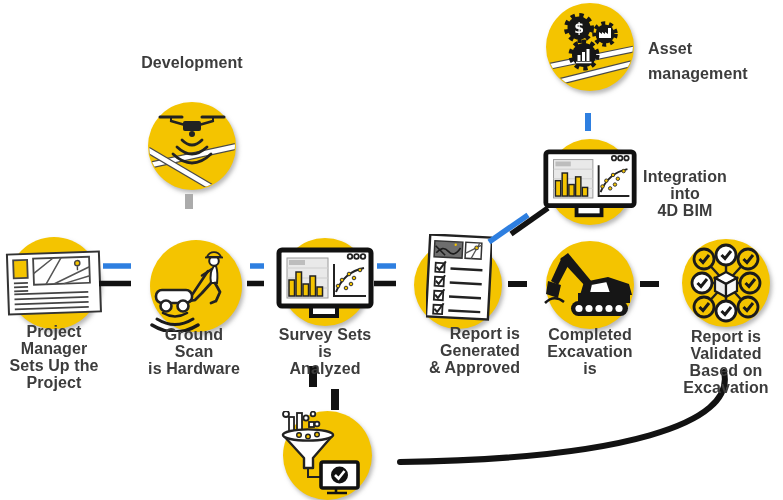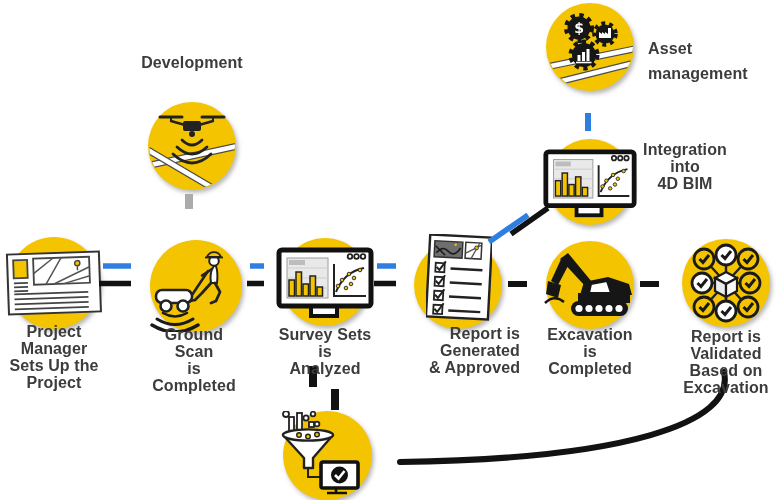--- a/index.html
+++ b/index.html
@@ -352,39 +352,39 @@
 
   <div class="label" style="left:-8px;top:323px;width:124px;">
     <span>Project Manager</span>
     <span>Sets Up the Project</span>
   </div>
   <div class="label wide" style="left:132px;top:50px;width:120px;">
     <span>Development</span>
   </div>
   <div class="label" style="left:144px;top:326px;width:100px;">
     <span>Ground Scan</span>
-    <span>is Completed</span>
+    <span>is Hardware</span>
   </div>
   <div class="label" style="left:275px;top:326px;width:100px;">
     <span>Survey Sets is</span>
     <span>Analyzed</span>
   </div>
   <div class="label" style="left:396px;top:325px;width:124px;text-align:right;">
     <span>Report is Generated</span>
     <span>&amp; Approved</span>
   </div>
   <div class="label" style="left:540px;top:326px;width:100px;">
+    <span>Completed</span>
     <span>Excavation is</span>
-    <span>Completed</span>
   </div>
   <div class="label" style="left:659px;top:328px;width:134px;">
     <span>Report is Validated</span>
     <span>Based on Excavation</span>
   </div>
-  <div class="label" style="left:637px;top:141px;width:96px;">
+  <div class="label" style="left:637px;top:168px;width:96px;">
     <span>Integration into</span>
     <span>4D BIM</span>
   </div>
   <div class="label wide left" style="left:648px;top:36px;width:110px;">
     <span>Asset</span>
     <span>management</span>
   </div>
 
 </div>
 

